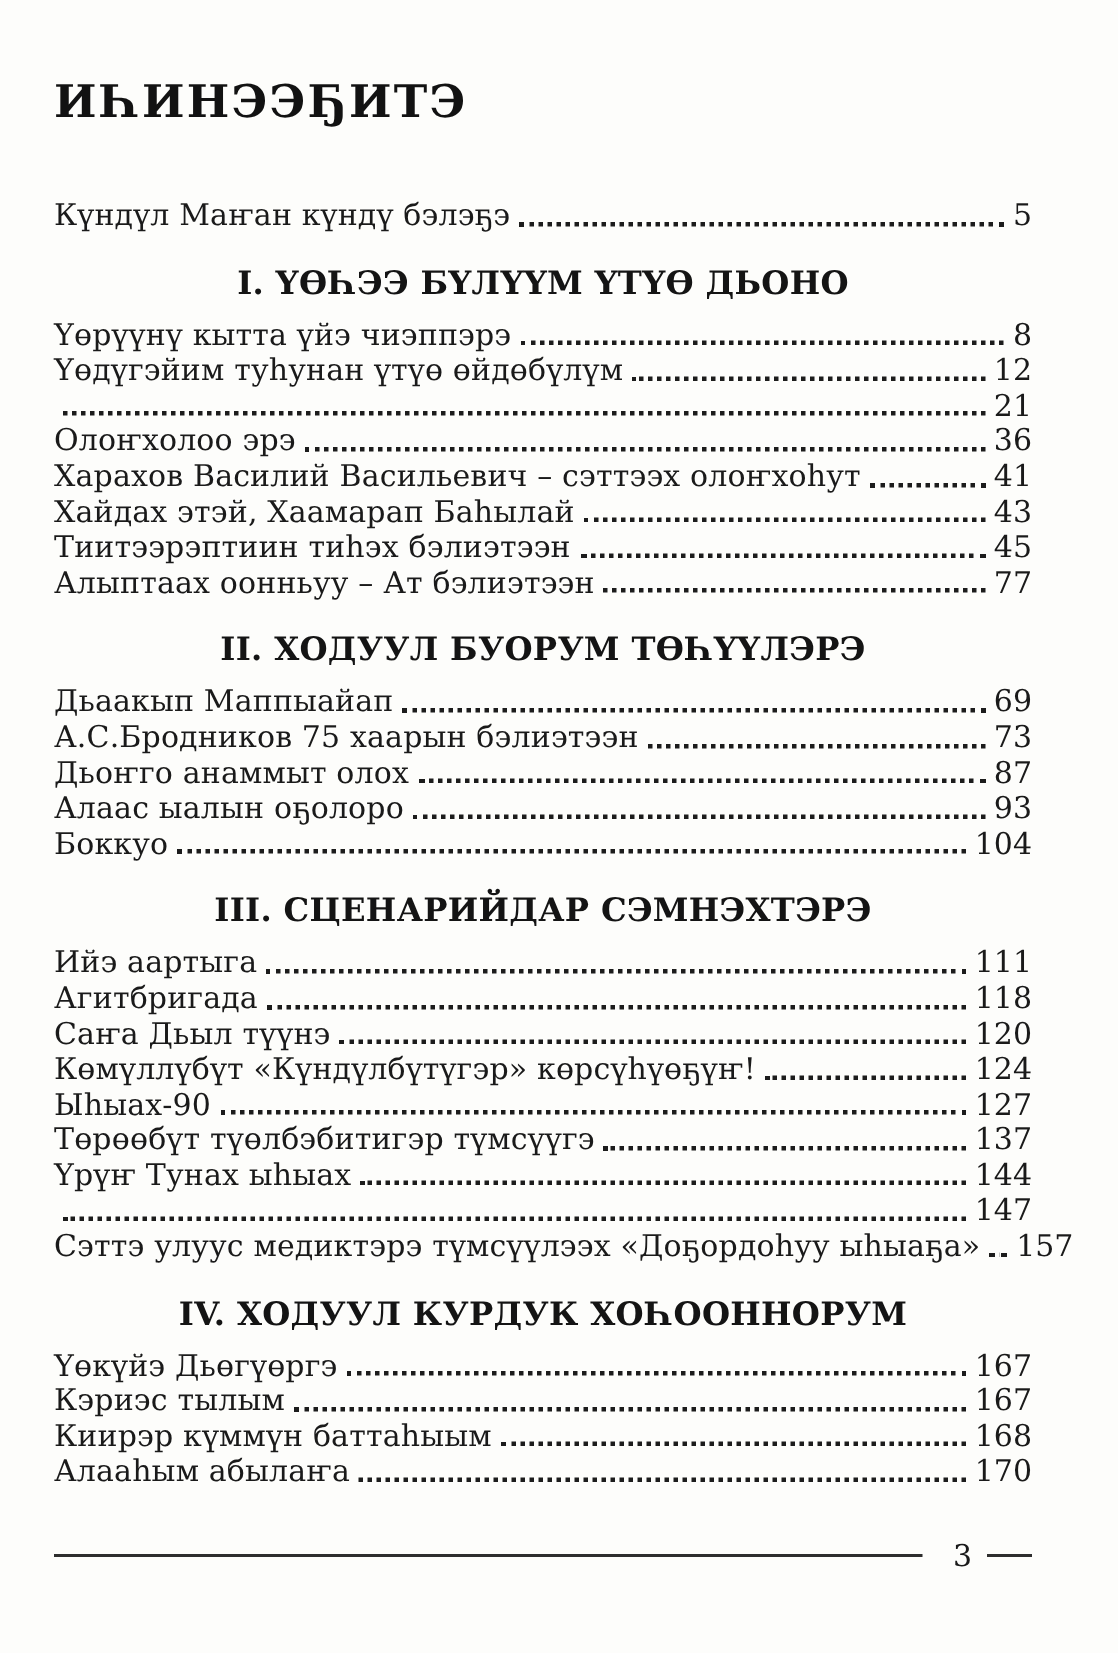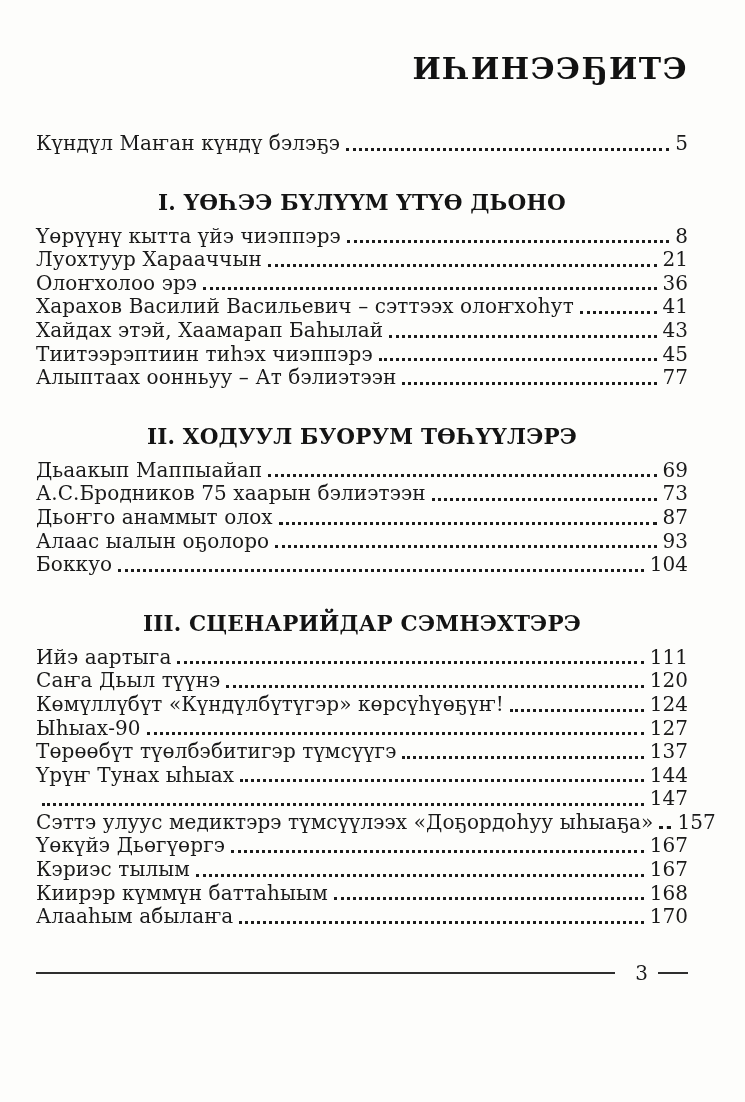--- a/index.html
+++ b/index.html
@@ -15,32 +15,32 @@
     overflow: hidden;
   }
   .page {
     box-sizing: border-box;
     width: 745px;
     height: 1102px;
     padding: 50px 57px 0 36px;
   }
   .title {
     margin: 0;
-    text-align: right;
+    text-align: left;
     font-size: 30px;
     font-weight: 700;
     line-height: 38px;
     letter-spacing: 1.5px;
     color: #121212;
   }
   .toc {
     margin-top: 44px;
   }
   .sec-heading {
-    margin: 33px 0 9px 0;
+    margin: 20px 0 9px 0;
     text-align: center;
     font-size: 21.5px;
     font-weight: 700;
     line-height: 27px;
     color: #141414;
     letter-spacing: 0.2px;
   }
   .row {
     display: flex;
     align-items: center;
@@ -102,41 +102,45 @@
     </div>
 
     <h2 class="sec-heading">I. ҮӨҺЭЭ БҮЛҮҮМ ҮТҮӨ ДЬОНО</h2>
 
     <div class="row">
       <span class="t">Үөрүүнү кытта үйэ чиэппэрэ</span>
       <span class="leader"></span>
       <span class="n">8</span>
     </div>
     <div class="row">
-      <span class="t">Луохтуур Харааччын</span>
+      <span class="t">Үөдүгэйим туһунан үтүө өйдөбүлүм</span>
+      <span class="leader"></span>
+      <span class="n">12</span>
+    </div>
+    <div class="row">
       <span class="leader"></span>
       <span class="n">21</span>
     </div>
     <div class="row">
       <span class="t">Олоҥхолоо эрэ</span>
       <span class="leader"></span>
       <span class="n">36</span>
     </div>
     <div class="row">
       <span class="t">Харахов Василий Васильевич – сэттээх олоҥхоһут</span>
       <span class="leader"></span>
       <span class="n">41</span>
     </div>
     <div class="row">
       <span class="t">Хайдах этэй, Хаамарап Баһылай</span>
       <span class="leader"></span>
       <span class="n">43</span>
     </div>
     <div class="row">
-      <span class="t">Тиитээрэптиин тиһэх чиэппэрэ</span>
+      <span class="t">Тиитээрэптиин тиһэх бэлиэтээн</span>
       <span class="leader"></span>
       <span class="n">45</span>
     </div>
     <div class="row">
       <span class="t">Алыптаах оонньуу – Ат бэлиэтээн</span>
       <span class="leader"></span>
       <span class="n">77</span>
     </div>
 
     <h2 class="sec-heading">II. ХОДУУЛ БУОРУМ ТӨҺҮҮЛЭРЭ</h2>
@@ -168,20 +172,25 @@
     </div>
 
     <h2 class="sec-heading">III. СЦЕНАРИЙДАР СЭМНЭХТЭРЭ</h2>
 
     <div class="row">
       <span class="t">Ийэ аартыга</span>
       <span class="leader"></span>
       <span class="n">111</span>
     </div>
     <div class="row">
+      <span class="t">Агитбригада</span>
+      <span class="leader"></span>
+      <span class="n">118</span>
+    </div>
+    <div class="row">
       <span class="t">Саҥа Дьыл түүнэ</span>
       <span class="leader"></span>
       <span class="n">120</span>
     </div>
     <div class="row">
       <span class="t">Көмүллүбүт «Күндүлбүтүгэр» көрсүһүөҕүҥ!</span>
       <span class="leader"></span>
       <span class="n">124</span>
     </div>
     <div class="row">
@@ -202,20 +211,21 @@
     <div class="row">
       <span class="leader"></span>
       <span class="n">147</span>
     </div>
     <div class="row">
       <span class="t">Сэттэ улуус медиктэрэ түмсүүлээх «Доҕордоһуу ыһыаҕа»</span>
       <span class="leader"></span>
       <span class="n">157</span>
     </div>
 
+    <h2 class="sec-heading">IV. ХОДУУЛ КУРДУК ХОҺООННОРУМ</h2>
 
     <div class="row">
       <span class="t">Үөкүйэ Дьөгүөргэ</span>
       <span class="leader"></span>
       <span class="n">167</span>
     </div>
     <div class="row">
       <span class="t">Кэриэс тылым</span>
       <span class="leader"></span>
       <span class="n">167</span>

